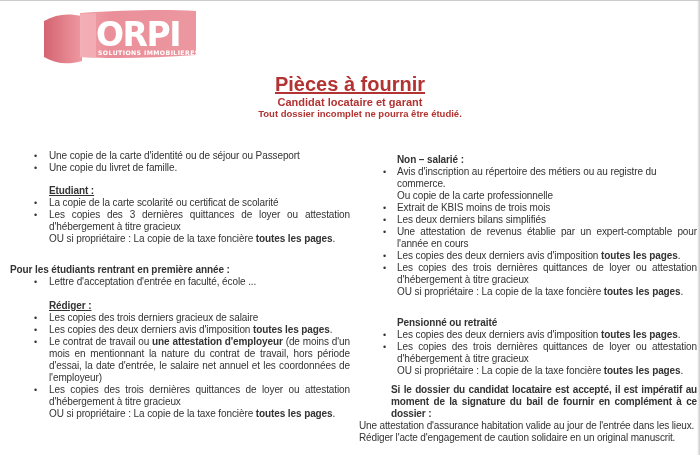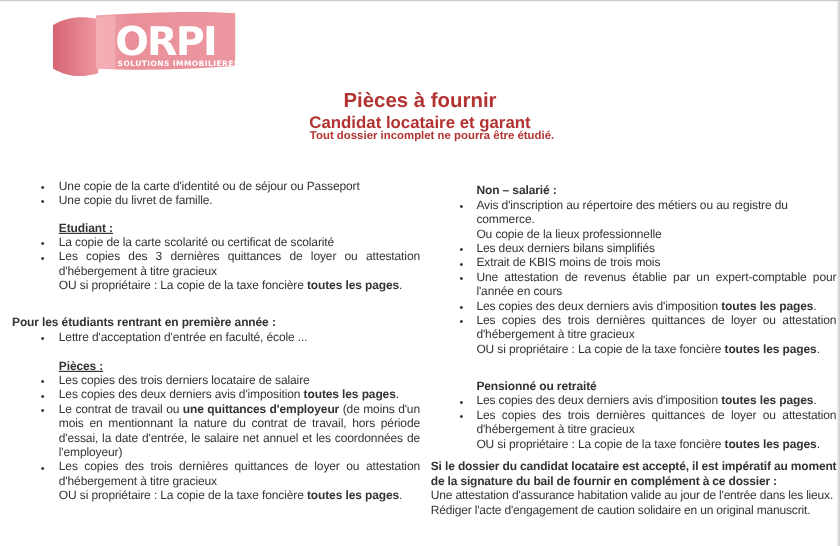--- a/index.html
+++ b/index.html
@@ -13,22 +13,22 @@
     font-family:"Liberation Sans",sans-serif;
   }
   
   .scan-top{position:absolute;top:0;left:0;right:0;height:1px;background:#cccccc;}
   .scan-right{position:absolute;top:0;right:0;bottom:0;width:3px;
     background:linear-gradient(to right,rgba(255,255,255,0),#c9c9c9);}
   
   #logo{position:absolute;top:4px;left:0;width:162px;height:64px;padding-left:44px;}
   
   #header{position:absolute;top:74px;left:0;right:0;text-align:center;color:var(--accent,#b23331);}
-  .title{font-size:17px;font-weight:700;line-height:20px;}
-  .subtitle{font-size:14px;font-weight:700;line-height:11px;margin-top:3px;}
+  .title{font-size:20px;font-weight:700;line-height:20px;text-decoration:underline;}
+  .subtitle{font-size:11px;font-weight:700;line-height:11px;margin-top:3px;}
   .warning{font-size:9.5px;font-weight:700;line-height:12px;padding-left:20px;}
   
   #left-col{position:absolute;left:10px;top:150px;width:340px;}
   #right-col{position:absolute;left:357px;top:154px;width:340px;}
   .doc-item,.sec-heading,.closing-line{
     font-size:10px;line-height:12px;color:var(--text,#333);letter-spacing:-0.1px;
   }
   .doc-list{list-style:none;margin:0;padding:0;}
   .doc-item{position:relative;}
   #left-col .doc-item{padding-left:39px;}
@@ -44,21 +44,21 @@
   #left-col .sec-heading.indented{padding-left:39px;text-decoration:underline;}
   #right-col .sec-heading.indented{padding-left:40px;}
   .doc-section{margin-top:11px;}
   #left-col [data-sections] .doc-section:nth-child(1){margin-top:0;}
   #left-col [data-sections] .doc-section:nth-child(3){margin-top:19px;}
   #left-col [data-sections] .doc-section:nth-child(4){margin-top:12px;}
   #right-col [data-sections] .doc-section:nth-child(1){margin-top:0;}
   #right-col [data-sections] .doc-section:nth-child(2){margin-top:19px;}
   #closing{margin-top:7px;margin-left:2px;}
   .closing-line{letter-spacing:-0.15px;}
-  .closing-line.bold{font-weight:700;}
+  .closing-line.bold{font-weight:700;margin-left:32px;}
   b{font-weight:700;}
 </style>
 </head>
 <body>
 
 <div class="scan-top"></div>
 <div class="scan-right"></div>
 
 <div id="logo">
   <svg width="162" height="64" viewBox="0 0 162 64">
@@ -103,41 +103,41 @@
           <li class="doc-item no-bullet"><span>OU si propriétaire : La copie de la taxe foncière </span><b>toutes les pages</b><span>.</span></li>
         </ul>
       </div>
       <div class="doc-section">
         <div class="sec-heading">Pour les étudiants rentrant en première année :</div>
         <ul class="doc-list">
           <li class="doc-item"><span>Lettre d'acceptation d'entrée en faculté, école ...</span></li>
         </ul>
       </div>
       <div class="doc-section">
-        <div class="sec-heading indented">Pièces :</div>
+        <div class="sec-heading indented">Rédiger :</div>
         <ul class="doc-list">
-          <li class="doc-item"><span>Les copies des trois derniers locataire de salaire</span></li>
+          <li class="doc-item"><span>Les copies des trois derniers gracieux de salaire</span></li>
           <li class="doc-item"><span>Les copies des deux derniers avis d'imposition </span><b>toutes les pages</b><span>.</span></li>
-          <li class="doc-item justify"><span>Le contrat de travail ou </span><b>une quittances d'employeur</b><span> (de moins d'un mois en mentionnant la nature du contrat de travail, hors période d'essai, la date d'entrée, le salaire net annuel et les coordonnées de l'employeur)</span></li>
+          <li class="doc-item justify"><span>Le contrat de travail ou </span><b>une attestation d'employeur</b><span> (de moins d'un mois en mentionnant la nature du contrat de travail, hors période d'essai, la date d'entrée, le salaire net annuel et les coordonnées de l'employeur)</span></li>
           <li class="doc-item justify"><span>Les copies des trois dernières quittances de loyer ou attestation d'hébergement à titre gracieux</span></li>
           <li class="doc-item no-bullet"><span>OU si propriétaire : La copie de la taxe foncière </span><b>toutes les pages</b><span>.</span></li>
         </ul>
       </div>
     </div>
 </div>
 
 <div id="right-col">
   <div data-sections="columns.right.sections">
       <div class="doc-section">
         <div class="sec-heading indented">Non – salarié :</div>
         <ul class="doc-list">
           <li class="doc-item"><span>Avis d'inscription au répertoire des métiers ou au registre du commerce.</span></li>
-          <li class="doc-item no-bullet"><span>Ou copie de la lieux professionnelle</span></li>
+          <li class="doc-item no-bullet"><span>Ou copie de la carte professionnelle</span></li>
+          <li class="doc-item"><span>Extrait de KBIS moins de trois mois</span></li>
           <li class="doc-item"><span>Les deux derniers bilans simplifiés</span></li>
-          <li class="doc-item"><span>Extrait de KBIS moins de trois mois</span></li>
           <li class="doc-item justify"><span>Une attestation de revenus établie par un expert-comptable pour l'année en cours</span></li>
           <li class="doc-item"><span>Les copies des deux derniers avis d'imposition </span><b>toutes les pages</b><span>.</span></li>
           <li class="doc-item justify"><span>Les copies des trois dernières quittances de loyer ou attestation d'hébergement à titre gracieux</span></li>
           <li class="doc-item no-bullet"><span>OU si propriétaire : La copie de la taxe foncière </span><b>toutes les pages</b><span>.</span></li>
         </ul>
       </div>
       <div class="doc-section">
         <div class="sec-heading indented">Pensionné ou retraité</div>
         <ul class="doc-list">
           <li class="doc-item"><span>Les copies des deux derniers avis d'imposition </span><b>toutes les pages</b><span>.</span></li>

